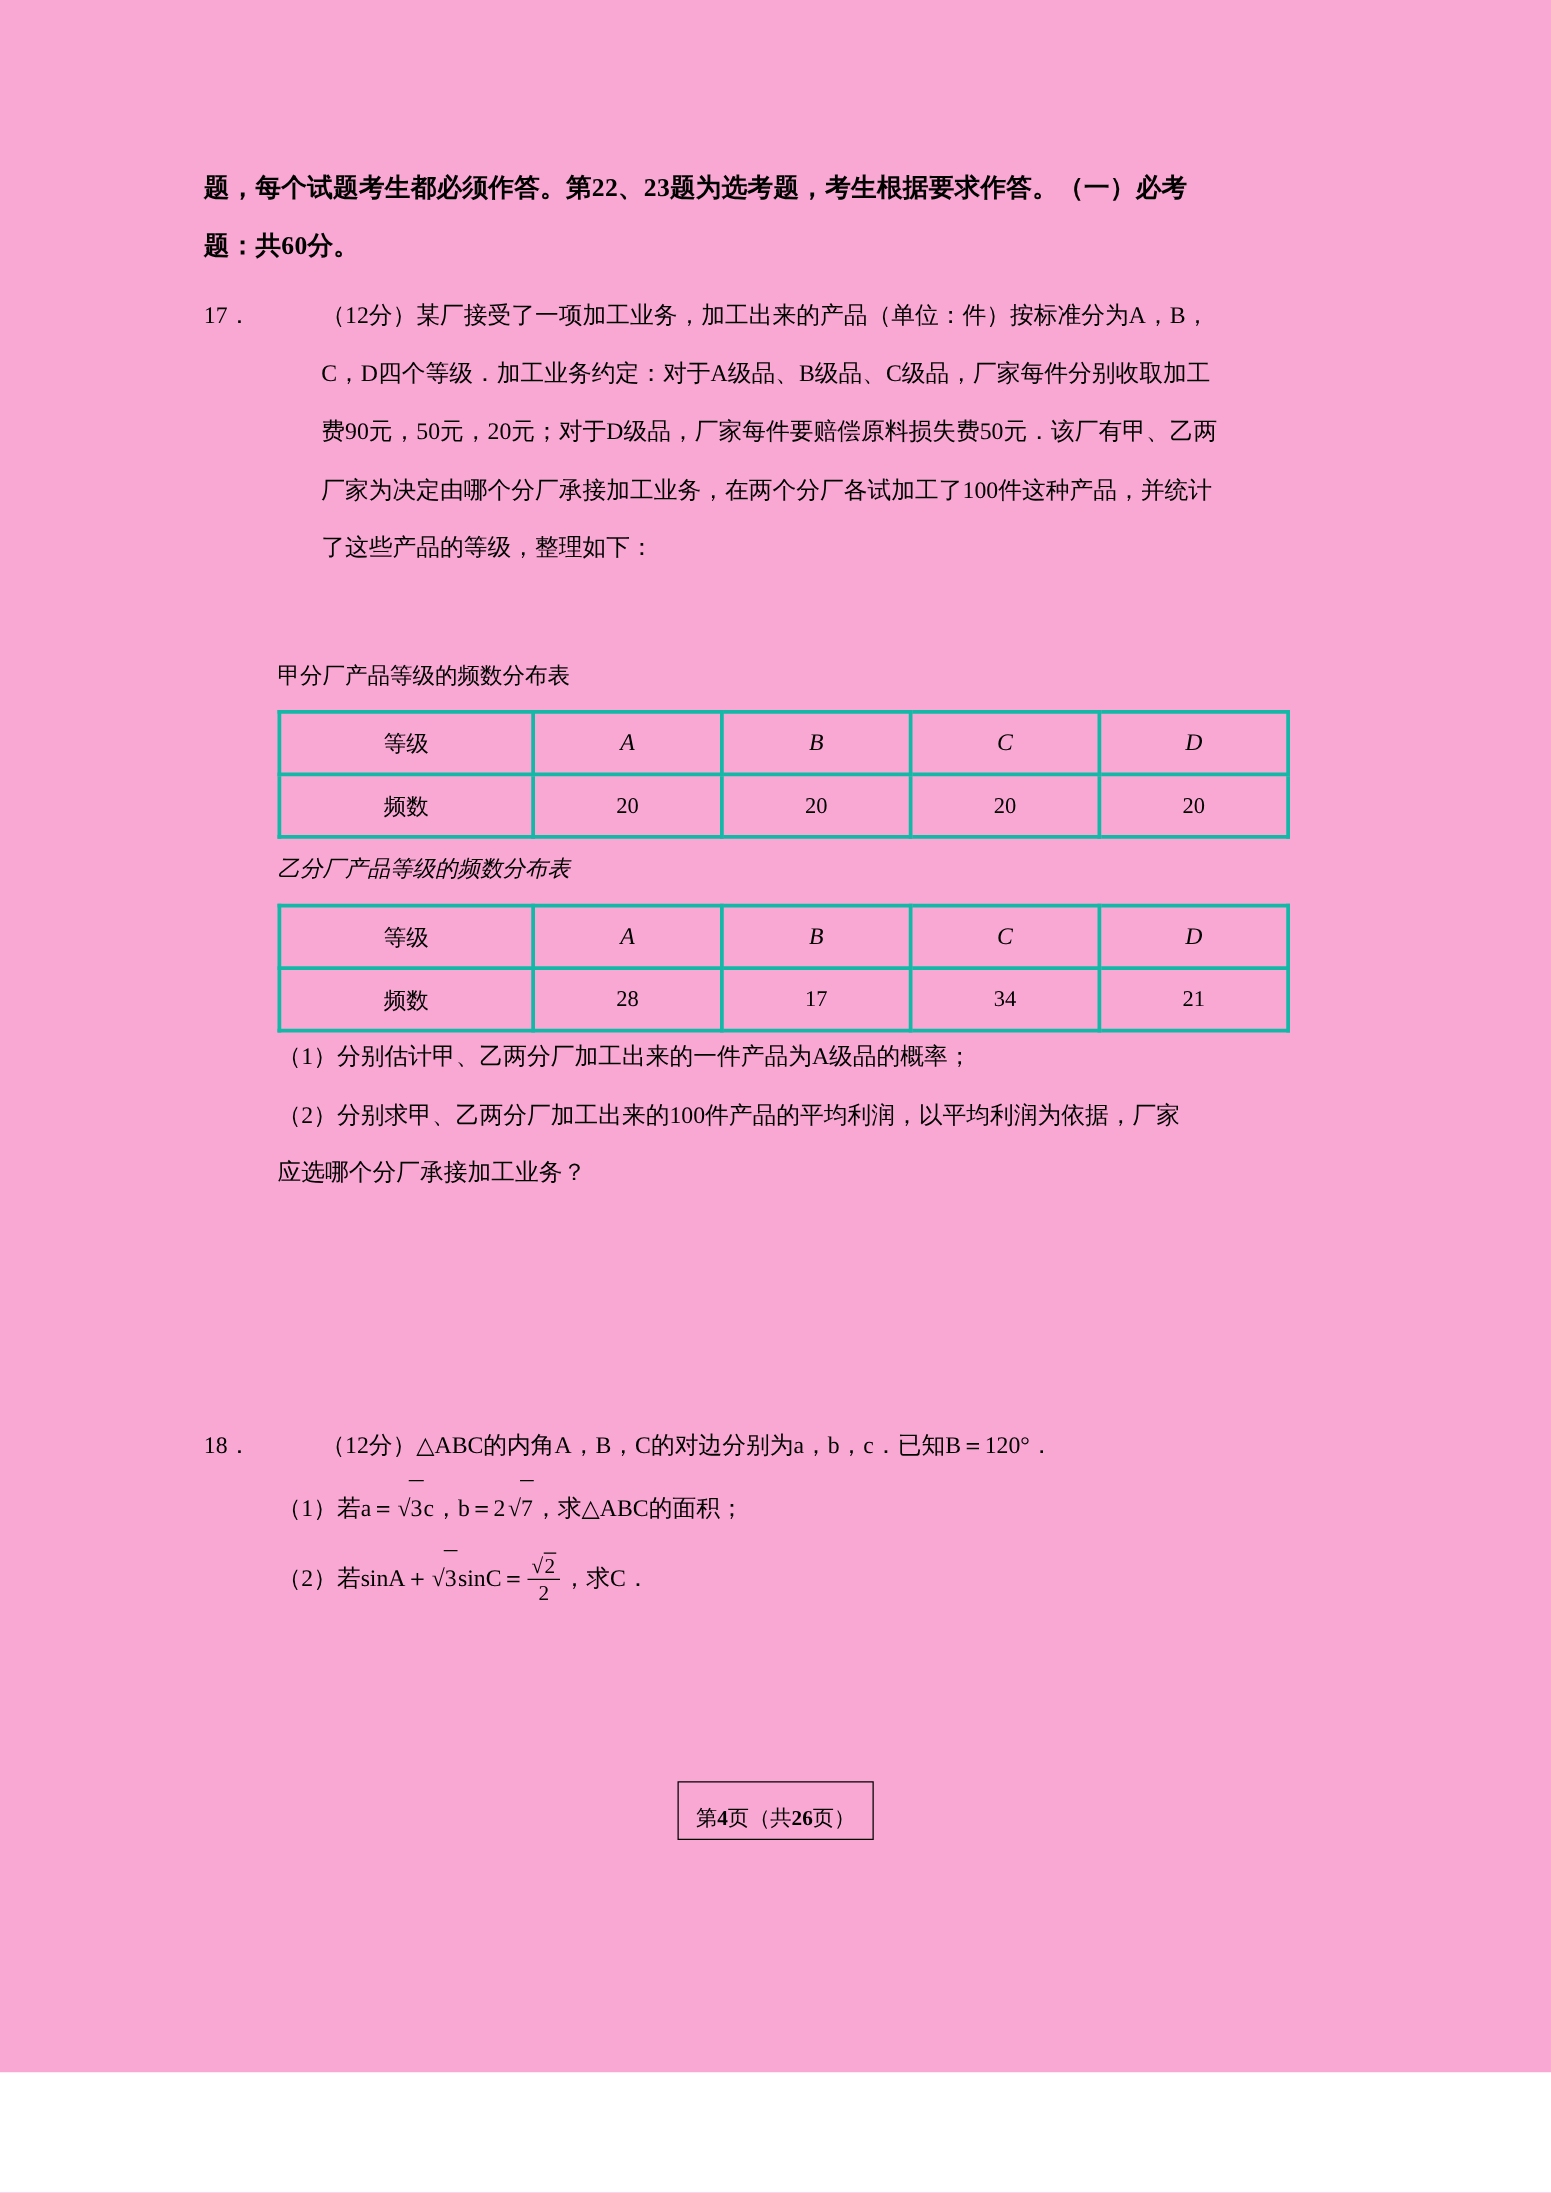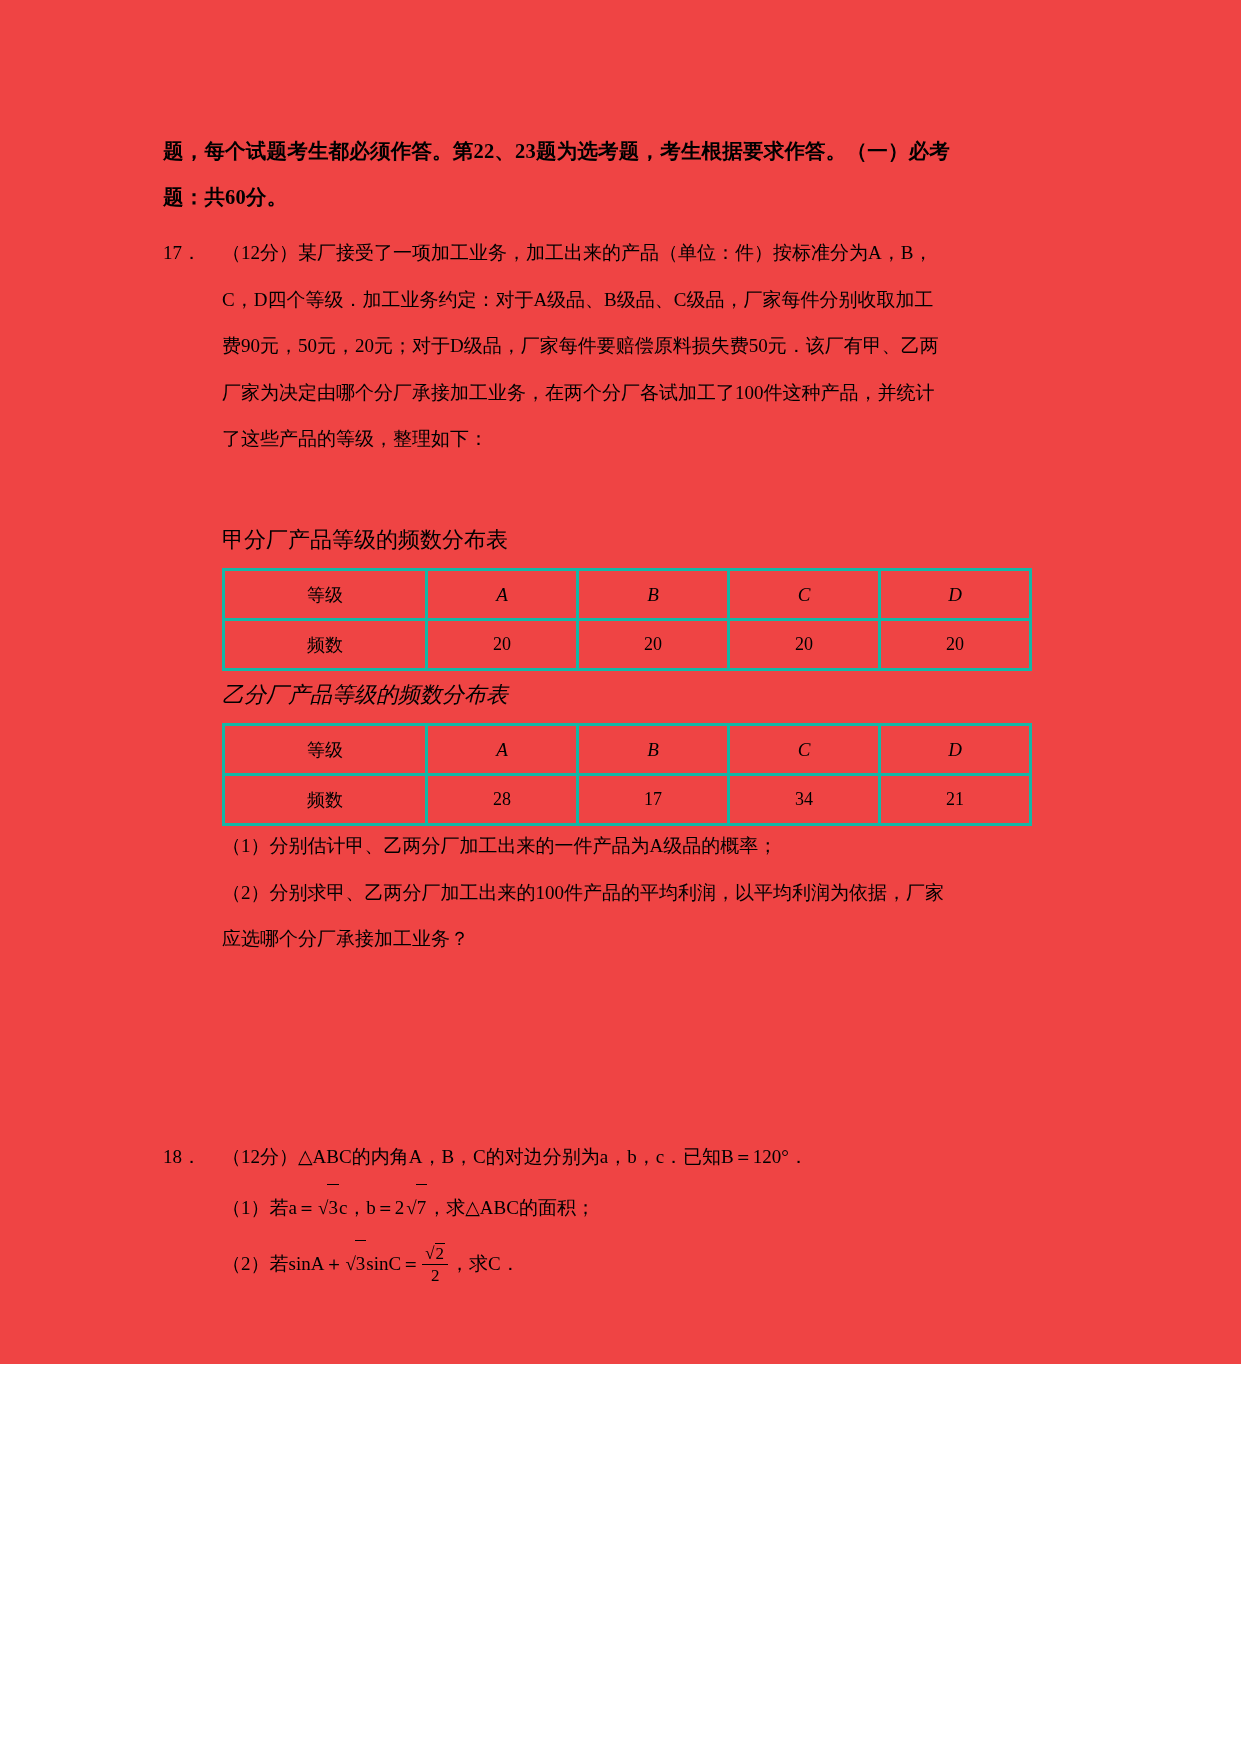--- a/index.html
+++ b/index.html
@@ -7,23 +7,23 @@
     padding: 0;
     background: #ffffff;
   }
   body {
     font-family: "Liberation Serif", "DejaVu Serif", serif;
     color: #000000;
   }
   .page {
     position: relative;
     width: 1241px;
-    height: 1364px;
+    height: 1658px;
     margin: 0 auto;
-    background: #ef4444;
+    background: #f9a8d4;
     overflow: hidden;
   }
   .content {
     position: absolute;
     left: 0;
     top: 0;
     width: 1241px;
   }
 
   
@@ -47,27 +47,28 @@
     white-space: nowrap;
   }
   .q-body {
     position: absolute;
     font-size: 19px;
     line-height: 46.5px;
   }
   .q-body .ln {
     display: block;
     white-space: nowrap;
+    margin-left: 35px;
   }
   .it { font-style: italic; font-family: "Liberation Serif", serif; }
 
   
   .tbl-caption {
     position: absolute;
-    font-size: 22px;
+    font-size: 18px;
     line-height: 30px;
     white-space: nowrap;
   }
   table.freq {
     position: absolute;
     border-collapse: collapse;
     font-size: 18px;
     table-layout: fixed;
   }
   table.freq td {

